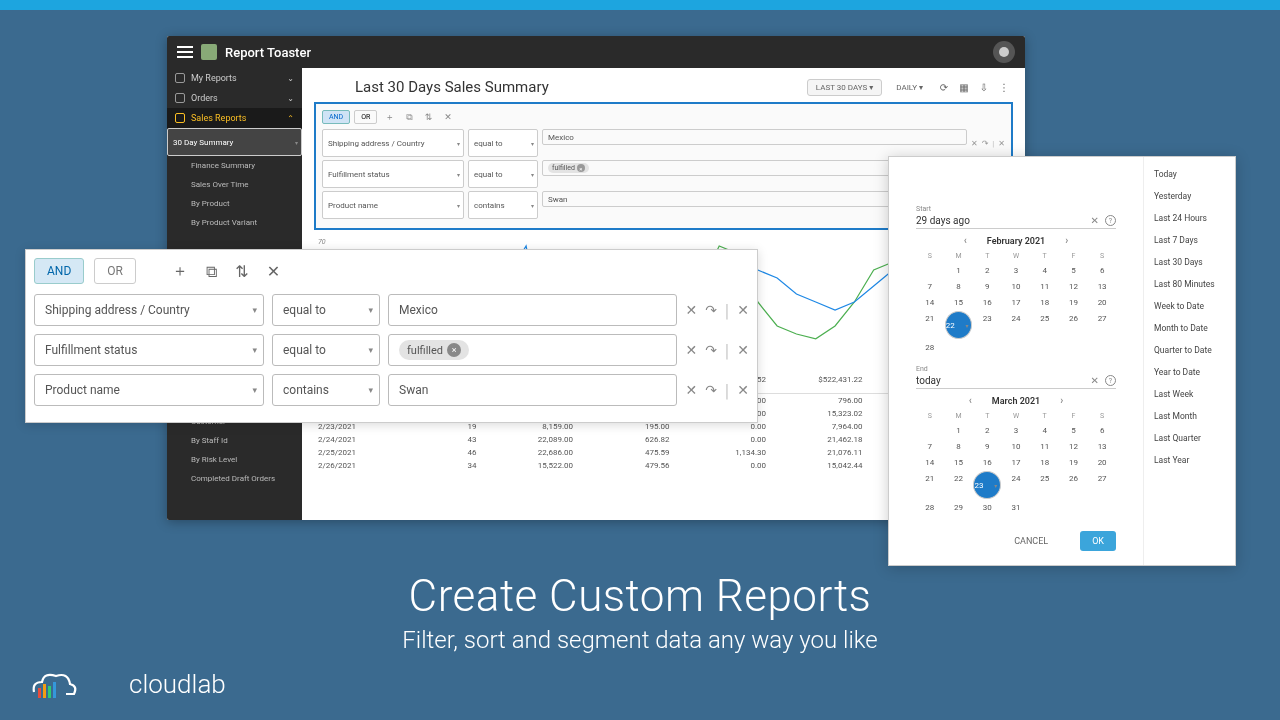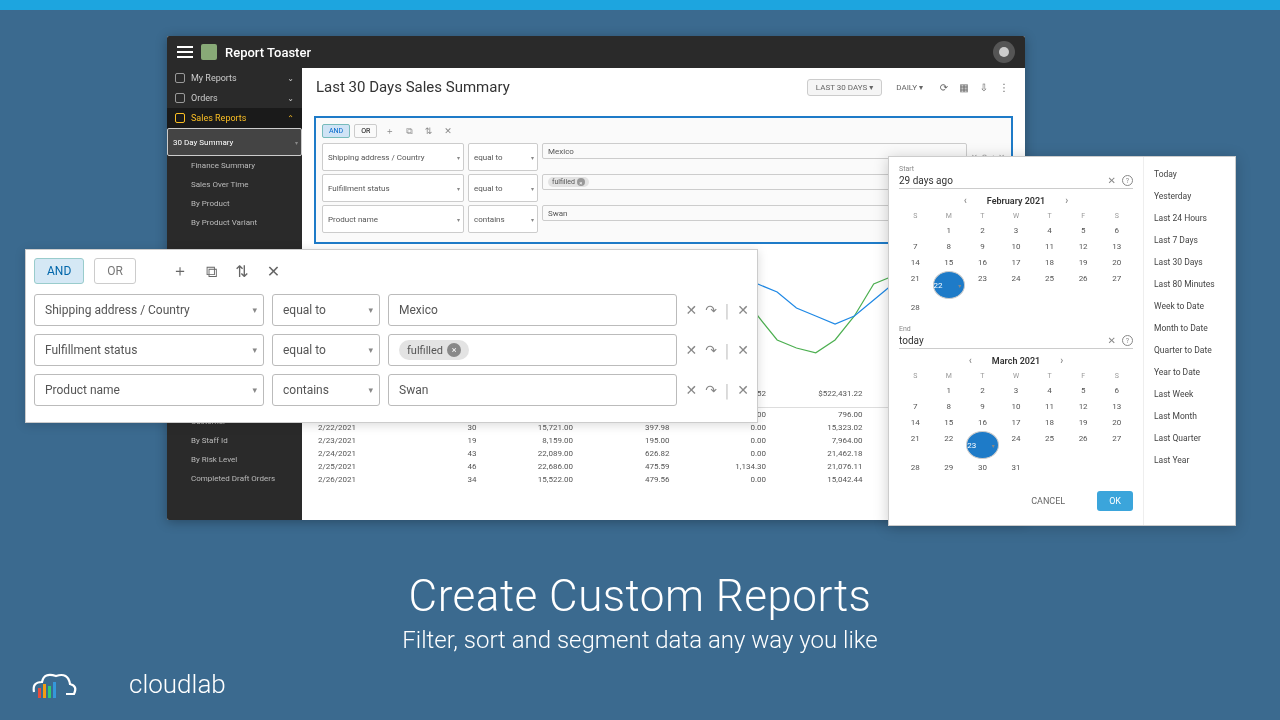--- a/index.html
+++ b/index.html
@@ -16,21 +16,21 @@
 .app-body { display:flex; height:calc(100% - 32px); }
 .sidebar { width:135px; background:#2a2a2a; color:#ccc; font-size:9px; }
 .side-h { display:flex; align-items:center; padding:5px 8px; }
 .side-h .ico { width:10px; height:10px; margin-right:6px; border:1px solid #999; border-radius:2px; }
 .side-h.active { background:#1a1a1a; color:#fbbf24; }
 .side-h.active .ico { border-color:#fbbf24; }
 .side-chev { margin-left:auto; font-size:8px; }
 .side-sub { padding:5px 8px 5px 24px; font-size:8px; color:#bbb; cursor:pointer; }
 .side-sub.sel { background:#444; color:#fff; }
 .main { flex:1; background:#fff; position:relative; }
-.main-h { padding:10px 14px 20px; display:flex; align-items:center; }
+.main-h { padding:10px 14px 6px; display:flex; align-items:center;margin-left:39px; }
 .page-title { font-size:15px; font-weight:400; color:#333; }
 .main-ctrls { margin-left:auto; display:flex; gap:6px; align-items:center; }
 .pill { font-size:8px; padding:3px 8px; border:1px solid #ccc; border-radius:3px; color:#666; background:#f5f5f5; }
 .ico-btn { width:14px; height:14px; display:flex; align-items:center; justify-content:center; color:#666; font-size:10px; }
 .filter-bar { margin:0 12px; border:2px solid #1e7bc8; padding:6px; background:#fafafa; }
 .fb-top { display:flex; align-items:center; gap:4px; margin-bottom:5px; }
 .logic { font-size:7px; padding:2px 6px; border:1px solid #ccc; border-radius:2px; }
 .logic.on { background:#cfe3f5; border-color:#7bb; color:#06c; }
 .fb-top .sm-i { font-size:9px; color:#888; padding:0 4px; }
 .f-row { display:flex; gap:4px; margin-bottom:3px; }
@@ -58,21 +58,21 @@
 .of-row { display:flex; gap:8px; margin-bottom:8px; }
 .of-sel { height:32px; border:1px solid #bbb; border-radius:3px; font-size:12px; padding:0 20px 0 10px; display:flex; align-items:center; color:#555; position:relative; }
 .of-sel::after { content:"▾"; position:absolute; right:6px; font-size:9px; color:#888; }
 .of-sel.field { width:230px; }
 .of-sel.op { width:108px; }
 .of-val { flex:1; height:32px; border:1px solid #bbb; border-radius:3px; font-size:12px; padding:0 10px; display:flex; align-items:center; color:#555; }
 .of-chip { background:#e3e3e3; padding:3px 8px; border-radius:12px; font-size:11px; display:inline-flex; align-items:center; gap:4px; }
 .of-chip .cx { background:#888; color:#fff; border-radius:50%; width:14px; height:14px; font-size:9px; display:flex; align-items:center; justify-content:center; }
 .of-rctrl { display:flex; gap:8px; align-items:center; font-size:14px; color:#888; }
 .datepicker { position:absolute; top:156px; left:888px; width:348px; background:#fff; border:1px solid #ccc; box-shadow:0 2px 14px rgba(0,0,0,0.2); display:flex; }
-.dp-left { flex:1; padding:8px 10px; }
+.dp-left { flex:1; padding:8px 27px;margin-top:40px; }
 .dp-field { margin-bottom:6px; }
 .dp-lbl { font-size:7px; color:#888; }
 .dp-inpw { display:flex; align-items:center; border-bottom:1px solid #ccc; padding:2px 0; }
 .dp-inpw span:first-child { flex:1; font-size:10px; color:#333; }
 .dp-inpw .x { font-size:10px; color:#888; margin-right:6px; }
 .dp-inpw .q { width:11px; height:11px; border:1px solid #888; border-radius:50%; font-size:7px; display:flex; align-items:center; justify-content:center; color:#888; }
 .cal { margin:6px 0 10px; }
 .cal-h { display:flex; align-items:center; justify-content:center; gap:20px; font-size:9px; font-weight:600; color:#333; margin-bottom:4px; }
 .cal-nav { color:#888; font-size:10px; cursor:pointer; }
 .cal-grid { display:grid; grid-template-columns:repeat(7,1fr); gap:1px; text-align:center; }

